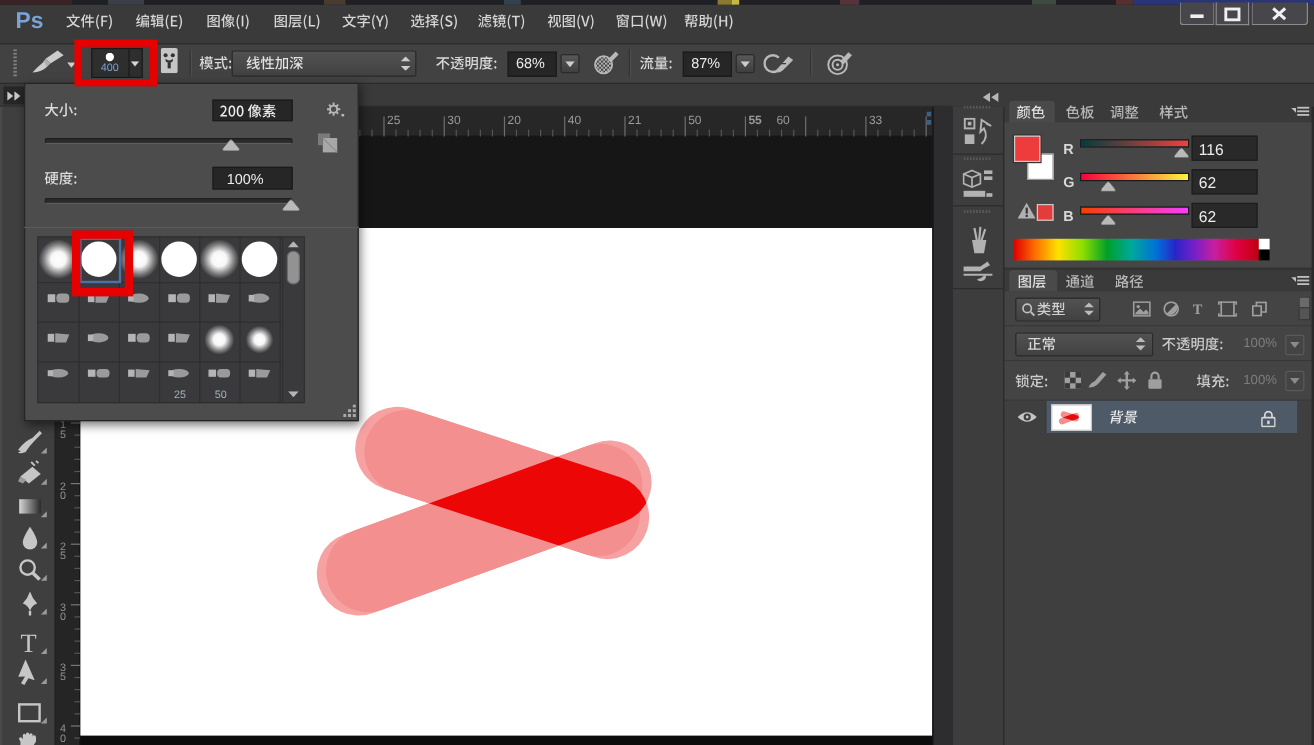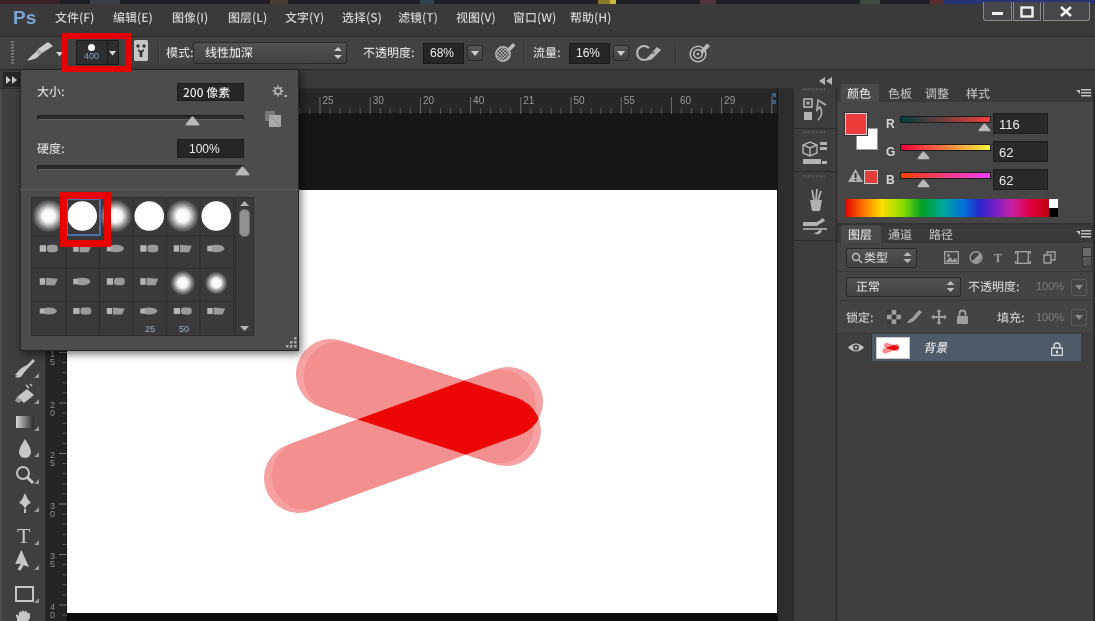--- a/index.html
+++ b/index.html
@@ -121,21 +121,21 @@
     </defs>
 <circle cx="9" cy="12" r="7.2" fill="url(#chk)" stroke="#b9b9b9" stroke-width="1.4"></circle>
 <path d="M12.5 7.5 L19 1 L21.5 3.5 L15 10 Z" fill="#b9b9b9"></path>
   </svg>
 <div style="position:absolute;left:524px;top:41px;width:1px;height:23px;background:#333"></div>
 <div style="position:absolute;left:525px;top:41px;width:1px;height:23px;background:#4e4e4e"></div>
 <svg style="position:absolute;left:533px;top:45px;overflow:visible" width="29" height="16">
     <path transform="translate(0,12)" d="M6.9 -4.3V0.5H7.9V-4.3ZM4.8 -4.3V-3.1C4.8 -2.1 4.6 -0.8 3.2 0.2C3.4 0.4 3.8 0.7 4.0 1.0C5.6 -0.2 5.8 -1.8 5.8 -3.1V-4.3ZM8.9 -4.3V-0.6C8.9 0.2 9.0 0.4 9.2 0.6C9.4 0.7 9.7 0.8 9.9 0.8C10.1 0.8 10.4 0.8 10.5 0.8C10.7 0.8 11.0 0.8 11.1 0.7C11.3 0.6 11.4 0.4 11.5 0.2C11.6 -0.1 11.6 -0.7 11.6 -1.2C11.4 -1.3 11.0 -1.5 10.8 -1.7C10.8 -1.1 10.8 -0.7 10.8 -0.5C10.8 -0.3 10.8 -0.2 10.7 -0.2C10.7 -0.1 10.6 -0.1 10.5 -0.1C10.4 -0.1 10.3 -0.1 10.2 -0.1C10.1 -0.1 10.1 -0.1 10.0 -0.2C10.0 -0.2 10.0 -0.3 10.0 -0.5V-4.3ZM1.0 -9.2C1.7 -8.8 2.6 -8.1 3.0 -7.7L3.7 -8.6C3.3 -9.0 2.3 -9.6 1.6 -10.0ZM0.4 -5.9C1.2 -5.5 2.2 -4.9 2.6 -4.5L3.3 -5.5C2.8 -5.9 1.8 -6.4 1.0 -6.7ZM0.7 0.1 1.7 0.9C2.4 -0.3 3.2 -1.7 3.8 -3.0L3.0 -3.7C2.3 -2.4 1.3 -0.8 0.7 0.1ZM6.7 -9.9C6.8 -9.5 7.0 -9.0 7.1 -8.6H3.9V-7.6H6.1C5.6 -7.0 5.0 -6.3 4.8 -6.1C4.6 -5.9 4.2 -5.8 4.0 -5.8C4.1 -5.5 4.2 -5.0 4.2 -4.7C4.6 -4.8 5.2 -4.9 10.0 -5.2C10.2 -4.9 10.4 -4.6 10.5 -4.4L11.5 -5.0C11.0 -5.7 10.1 -6.8 9.4 -7.6L8.5 -7.1C8.8 -6.8 9.0 -6.4 9.3 -6.1L6.0 -5.9C6.5 -6.4 6.9 -7.0 7.4 -7.6H11.4V-8.6H8.3C8.2 -9.1 7.9 -9.7 7.7 -10.1Z M15.2 -8.0H20.7V-7.4H15.2ZM15.2 -9.1H20.7V-8.6H15.2ZM14.1 -9.8V-6.8H21.9V-9.8ZM12.6 -6.4V-5.5H23.4V-6.4ZM15.0 -3.2H17.4V-2.7H15.0ZM18.5 -3.2H21.1V-2.7H18.5ZM15.0 -4.4H17.4V-3.9H15.0ZM18.5 -4.4H21.1V-3.9H18.5ZM12.6 -0.1V0.7H23.5V-0.1H18.5V-0.7H22.5V-1.5H18.5V-2.0H22.2V-5.1H13.9V-2.0H17.4V-1.5H13.6V-0.7H17.4V-0.1Z M25.8 -4.6C26.3 -4.6 26.7 -5.0 26.7 -5.5C26.7 -6.1 26.3 -6.5 25.8 -6.5C25.3 -6.5 24.9 -6.1 24.9 -5.5C24.9 -5.0 25.3 -4.6 25.8 -4.6ZM25.8 0.2C26.3 0.2 26.7 -0.3 26.7 -0.8C26.7 -1.4 26.3 -1.8 25.8 -1.8C25.3 -1.8 24.9 -1.4 24.9 -0.8C24.9 -0.3 25.3 0.2 25.8 0.2Z" fill="#dadada"></path>
   </svg>
 <div style="position:absolute;left:569px;top:43px;width:41px;height:21px;background:#262626;border:1px solid #1b1b1b"></div>
-<div style="position:absolute;left:576px;top:46px;font-size:12px;color:#ececec;white-space:nowrap;">16%</div>
+<div style="position:absolute;left:576px;top:46px;font-size:12px;color:#ececec;white-space:nowrap;">87%</div>
 <div style="position:absolute;left:613px;top:45px;width:16px;height:16px;background:linear-gradient(#585858,#3f3f3f);border:1px solid #2b2b2b;border-radius:2px"></div>
 <svg style="position:absolute;left:617px;top:51px" width="9" height="6">
     <path d="M0 0 h8 l-4 5 z" fill="#ccc"></path>
   </svg>
 <svg style="position:absolute;left:636px;top:43px" width="27" height="20">
 <path d="M13 5 A7 7 0 1 0 13 15" fill="none" stroke="#b9b9b9" stroke-width="2"></path>
 <path d="M12 14 L21 4 L25 7 L16 16 Q13 18 11 17 Q10 15.5 12 14Z" fill="#b9b9b9"></path>
 <path d="M14 10 L19 10" stroke="#3c3c3c" stroke-width="1"></path>
   </svg>
 <div style="position:absolute;left:675px;top:41px;width:1px;height:23px;background:#333"></div>
@@ -328,23 +328,23 @@
     <rect x="232.4" y="19" width="1" height="6" fill="#555"></rect>
     <rect x="222.4" y="19" width="1" height="6" fill="#555"></rect>
     <rect x="212.3" y="19" width="1" height="6" fill="#555"></rect>
   </svg>
 <div style="position:absolute;left:322.5px;top:95px;font-size:10px;color:#9a9a9a;white-space:nowrap;">25</div>
 <div style="position:absolute;left:372.7px;top:95px;font-size:10px;color:#9a9a9a;white-space:nowrap;">30</div>
 <div style="position:absolute;left:422.9px;top:95px;font-size:10px;color:#9a9a9a;white-space:nowrap;">20</div>
 <div style="position:absolute;left:473.1px;top:95px;font-size:10px;color:#9a9a9a;white-space:nowrap;">40</div>
 <div style="position:absolute;left:523.3px;top:95px;font-size:10px;color:#9a9a9a;white-space:nowrap;">21</div>
 <div style="position:absolute;left:573.5px;top:95px;font-size:10px;color:#9a9a9a;white-space:nowrap;">50</div>
-<div style="position:absolute;left:623.7px;top:95px;font-size:10px;color:#9a9a9a;white-space:nowrap;">55</div>
-<div style="position:absolute;left:680px;top:95px;font-size:10px;color:#9a9a9a;white-space:nowrap;">60</div>
-<div style="position:absolute;left:724.1px;top:95px;font-size:10px;color:#9a9a9a;white-space:nowrap;">29</div>
+<div style="position:absolute;left:623.7px;top:95px;font-size:10px;color:#9a9a9a;white-space:nowrap;font-weight:bold;">55</div>
+<div style="position:absolute;left:647px;top:95px;font-size:10px;color:#9a9a9a;white-space:nowrap;">60</div>
+<div style="position:absolute;left:724.1px;top:95px;font-size:10px;color:#9a9a9a;white-space:nowrap;">33</div>
 <svg style="position:absolute;left:772px;top:93px" width="5" height="13">
     <rect x="0" y="0" width="4" height="4" fill="#3f5e82"></rect>
     <rect x="0" y="7" width="4" height="4" fill="#3f5e82"></rect>
   </svg>
 <div style="position:absolute;left:67px;top:114px;width:710px;height:507px;background:#161616"></div>
 <div style="position:absolute;left:67px;top:613px;width:710px;height:8px;background:#0c0c0c"></div>
 <div style="position:absolute;left:67px;top:190px;width:710px;height:423px;background:#ffffff"></div>
 <svg style="position:absolute;left:67px;top:190px" width="710" height="423">
 <defs>
 <clipPath id="clipA">

